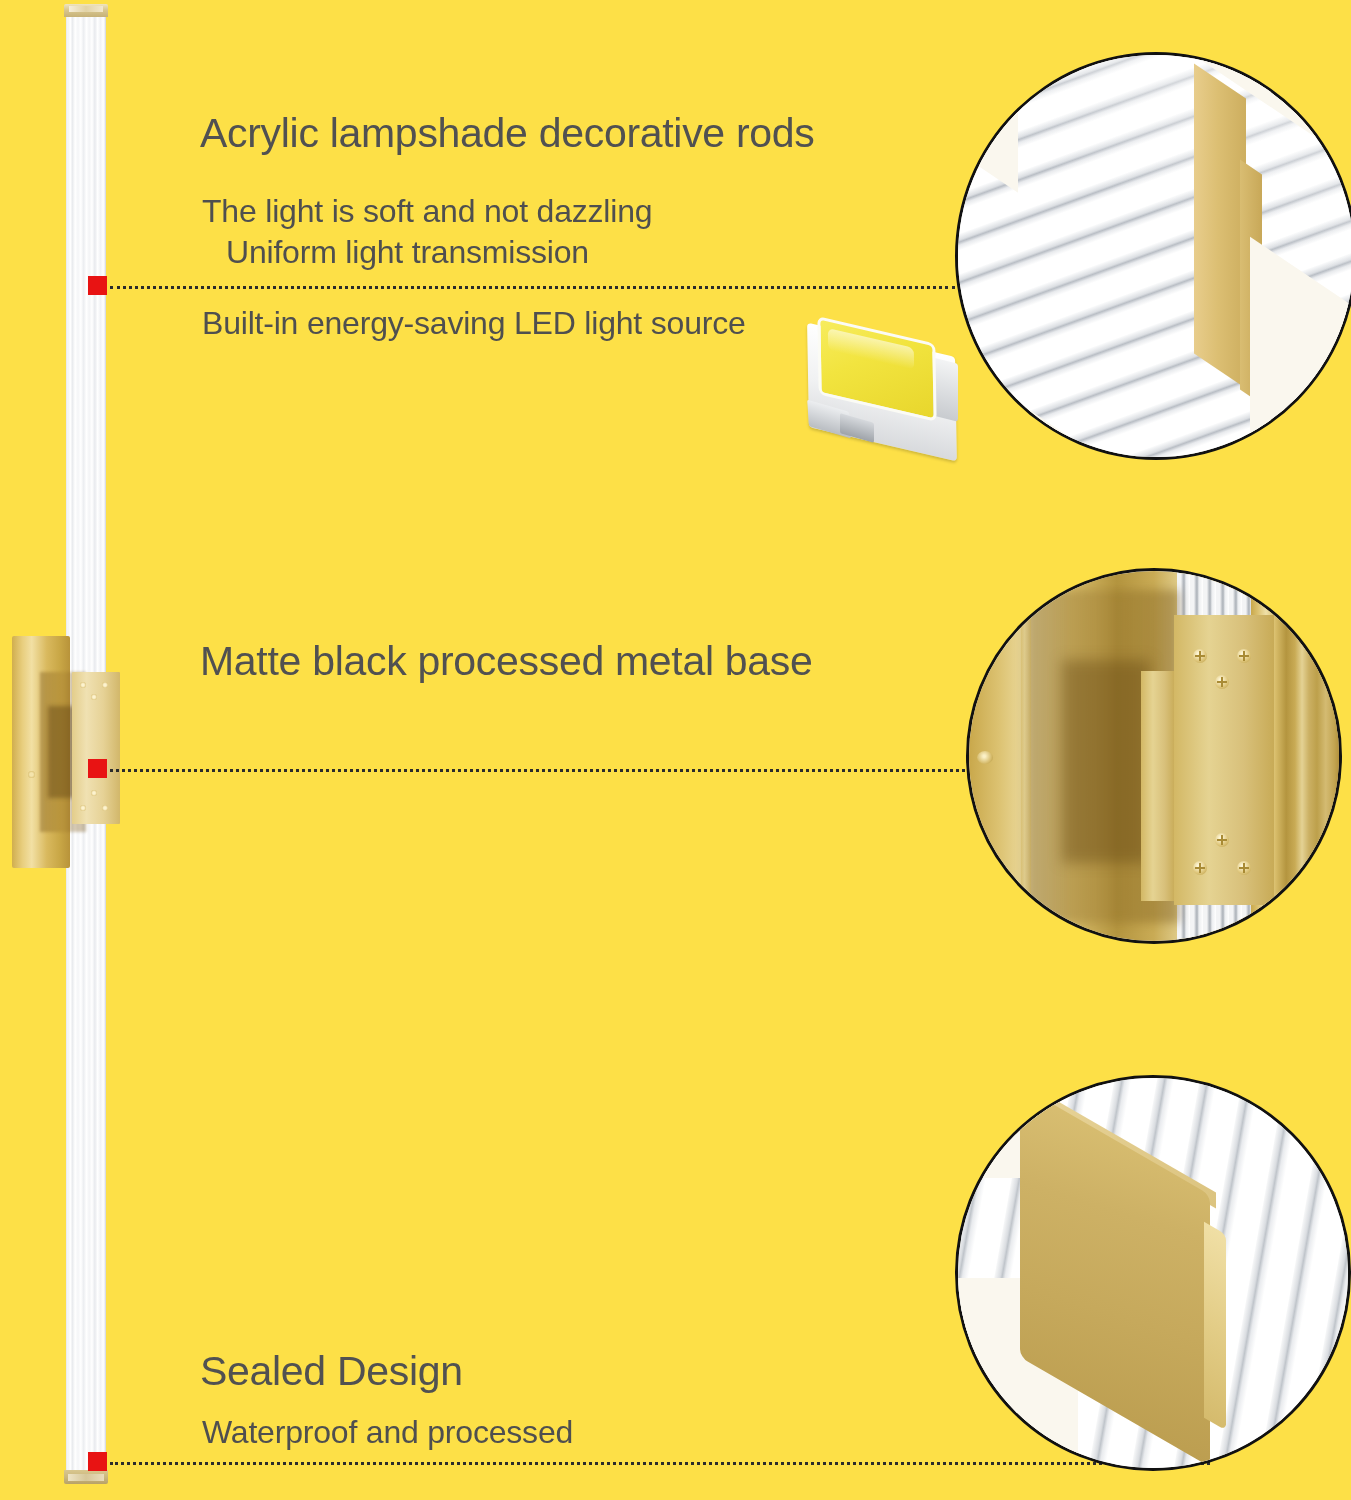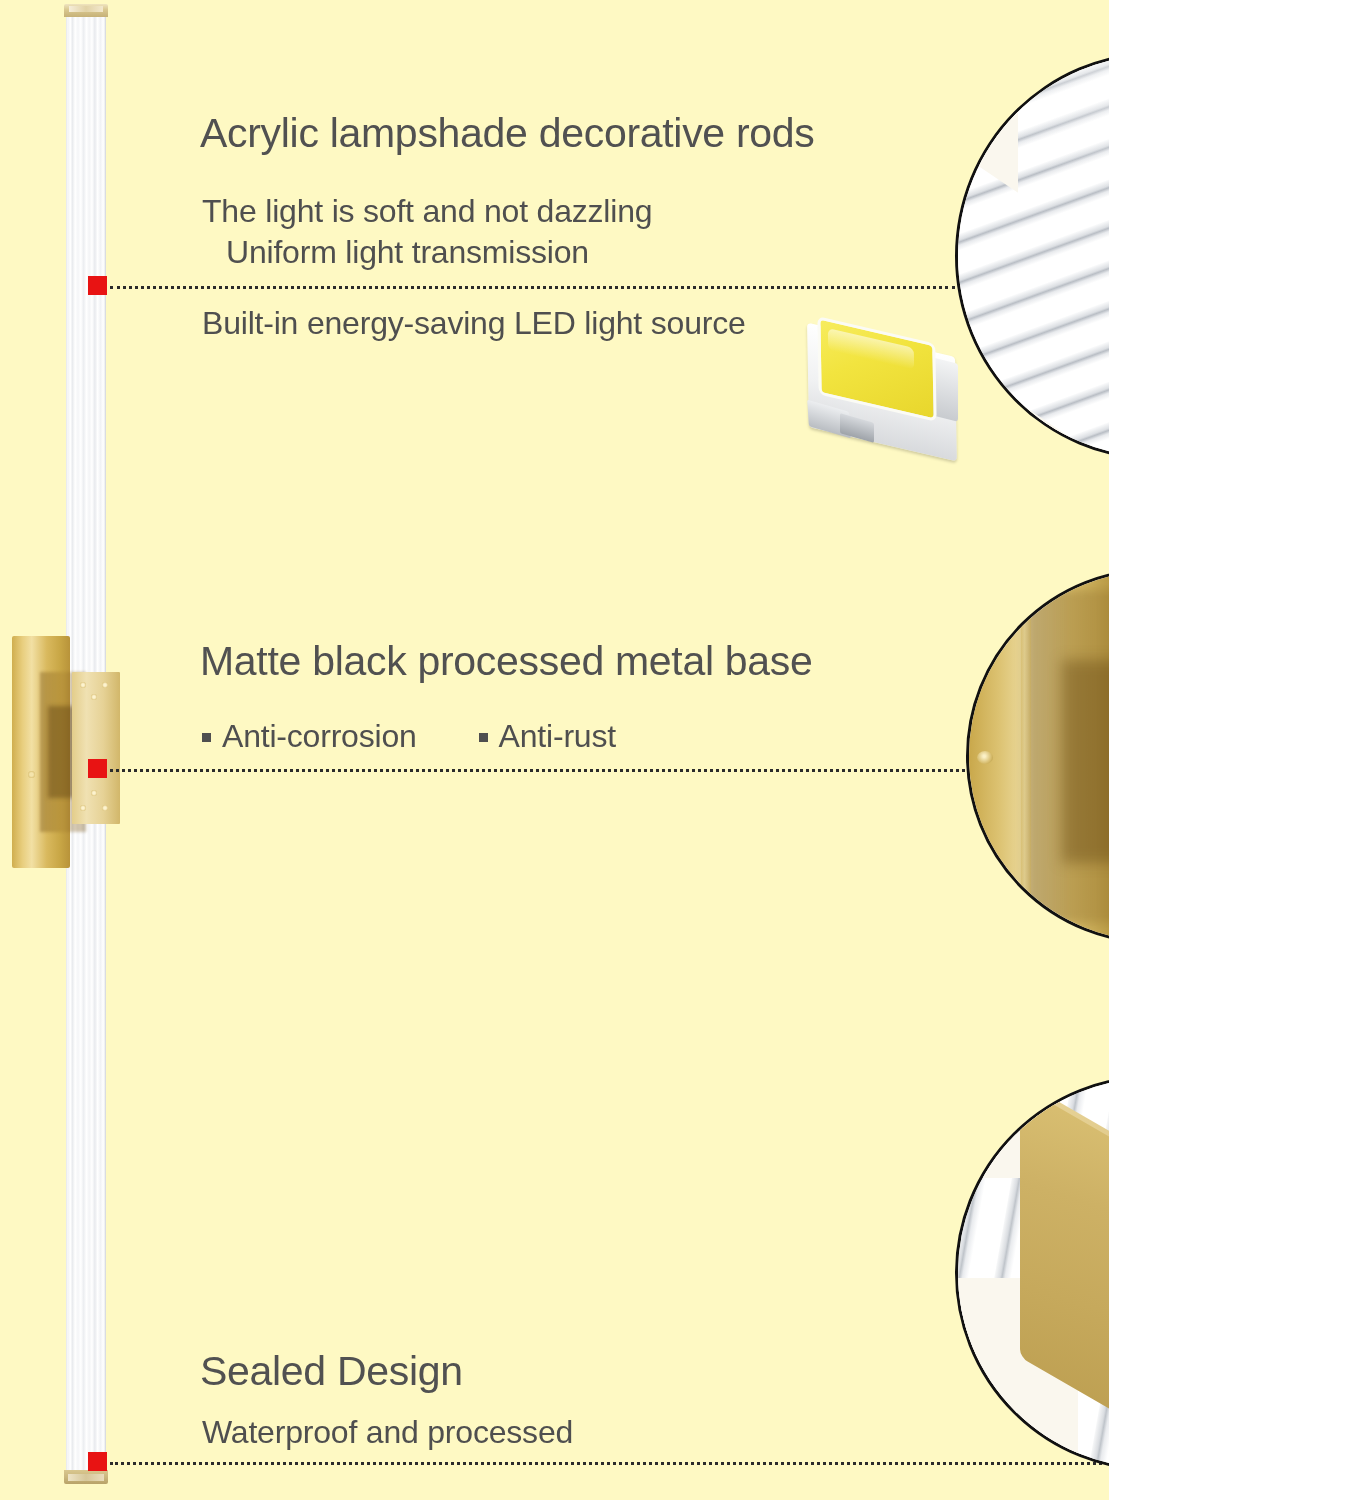--- a/index.html
+++ b/index.html
@@ -5,23 +5,23 @@
   html, body {
     margin: 0;
     padding: 0;
     background: #ffffff;
   }
   body {
     font-family: "Liberation Sans", sans-serif;
   }
   #canvas {
     position: relative;
-    width: 1109px;
+    width: 1351px;
     height: 1500px;
-    background: #fef9c3;
+    background: #fde047;
     overflow: hidden;
   }
 
   
   .lamp {
     position: absolute;
     left: 64px;
     top: 0px;
     width: 44px;
     height: 1494px;
@@ -374,27 +374,20 @@
     <div class="rod-cap-gold" style="left:236px; top:26px; width:52px; height:290px; transform:skewY(34deg);"></div>
     <div class="rod-cap-gold-2" style="left:282px; top:112px; width:22px; height:230px; transform:skewY(34deg);"></div>
     <div class="cream-corner" style="left:244px; top:-60px; width:250px; height:150px; transform:skewY(34deg);"></div>
     <div class="cream-corner" style="left:292px; top:266px; width:250px; height:220px; transform:skewY(34deg);"></div>
     <div class="cream-corner" style="left:-160px; top:300px; width:300px; height:200px; transform:skewY(34deg);"></div>
     <div class="cream-corner" style="left:-200px; top:-120px; width:260px; height:170px; transform:skewY(34deg);"></div>
   </div>
 
   <div class="txt head" style="left:200px; top:638px;">Matte black processed metal base</div>
 
-  <div class="txt sub bullet-row" style="left:202px; top:718px;">
-    <span class="bullet-sq"></span>
-    <span>Anti-corrosion</span>
-    <span class="gap"></span>
-    <span class="bullet-sq"></span>
-    <span>Anti-rust</span>
-  </div>
 
   <div class="red-marker" style="left:88px; top:759px;"></div>
   <div class="leader" style="left:110px; top:769px; width:855px;"></div>
 
   <div class="circ" style="left:966px; top:568px; width:370px; height:370px;">
     <div class="brass-bg"></div>
     <div class="brass-rods" style="left:208px; top:0px; width:74px; height:370px;"></div>
     <div class="brass-bg" style="left:282px; top:0px; width:88px; height:370px;"></div>
     <div class="brass-shadow"></div>
     <div class="brass-shadow2"></div>

